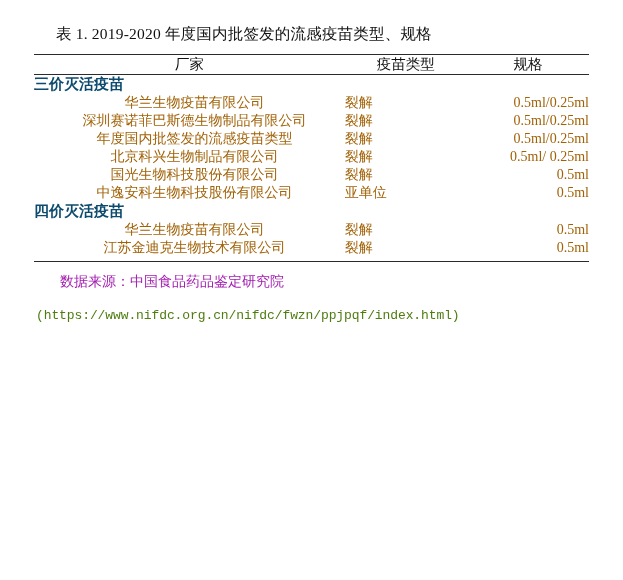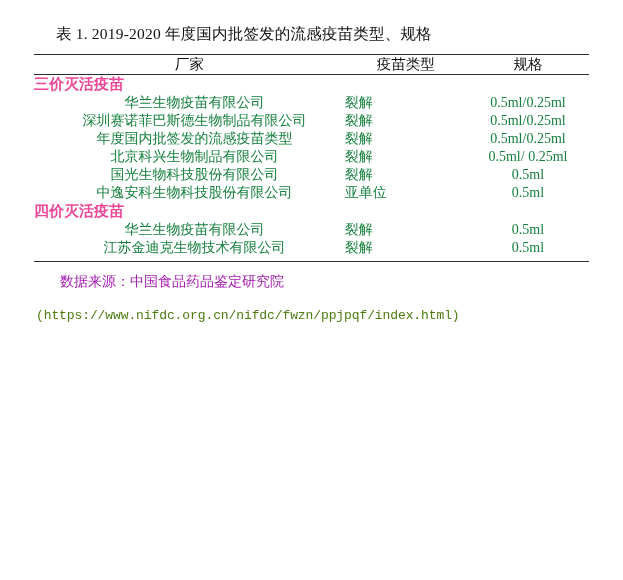--- a/index.html
+++ b/index.html
@@ -53,35 +53,35 @@
     font-size: 14.5px;
     text-align: center;
     padding: 7px 0 8px 0;
     color: #111;
   }
   .group-row td {
     font-size: 15px;
     font-weight: bold;
     text-align: left;
     padding: 10px 0 8px 4px;
-    color: #ec4899;
+    color: #0c4a6e;
   }
   .data-row td {
     font-size: 14px;
     padding: 8px 0 8px 0;
-    color: #15803d;
+    color: #a16207;
   }
   .col-maker {
     text-align: center;
     padding-left: 10px !important;
   }
   .col-type {
   }
   .col-spec {
-    text-align: center;
+    text-align: right;
   }
   .source {
     font-size: 14px;
     padding: 11px 0 0 26px;
     color: #a21caf;
   }
   .url {
     font-family: "Liberation Mono", "DejaVu Sans Mono", monospace;
     font-size: 13px;
     padding: 17px 0 0 2px;

